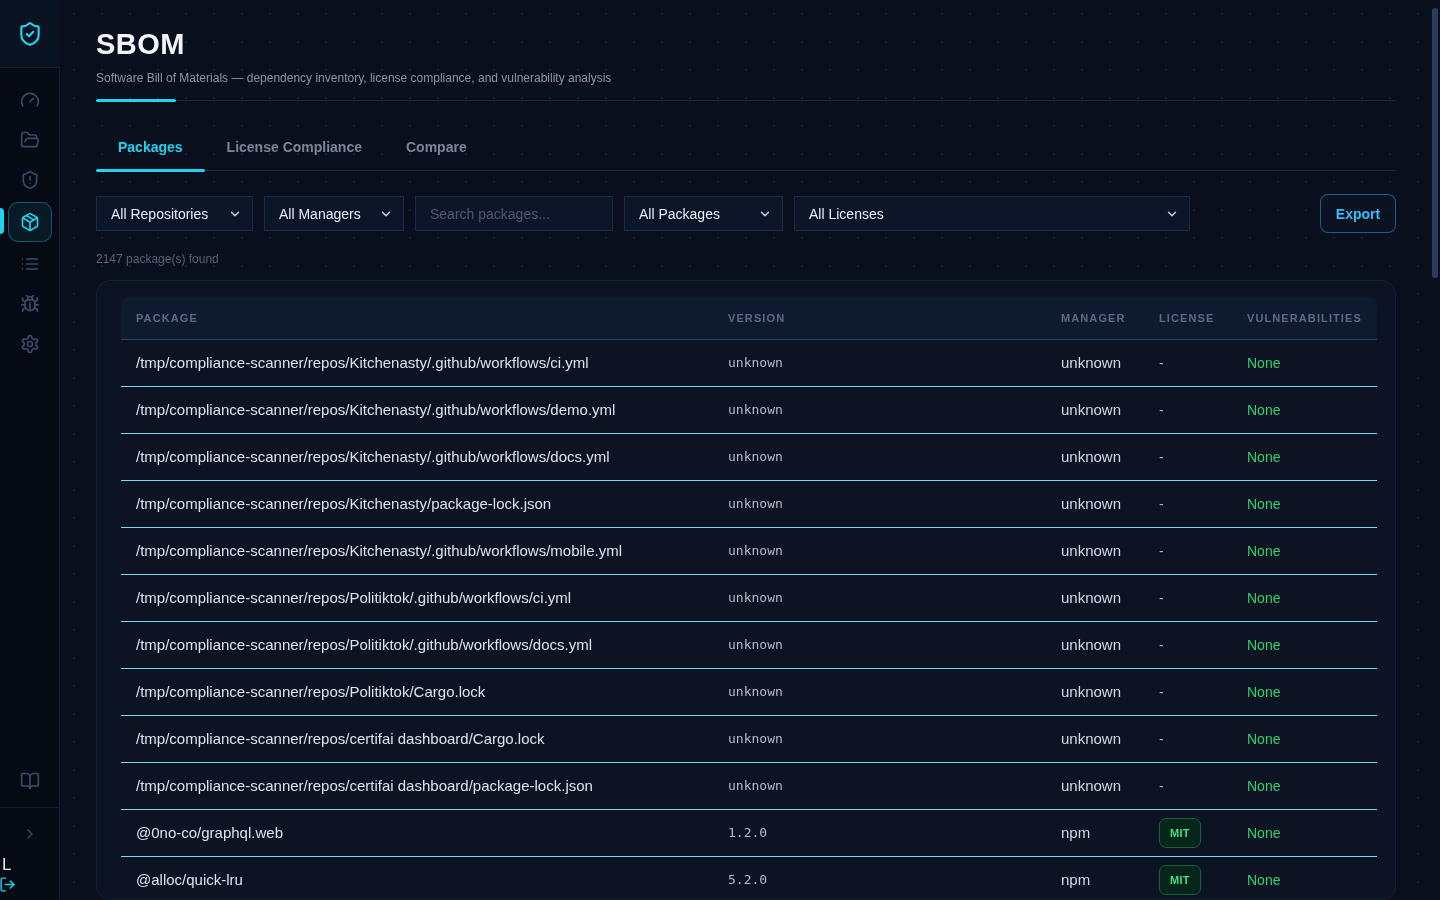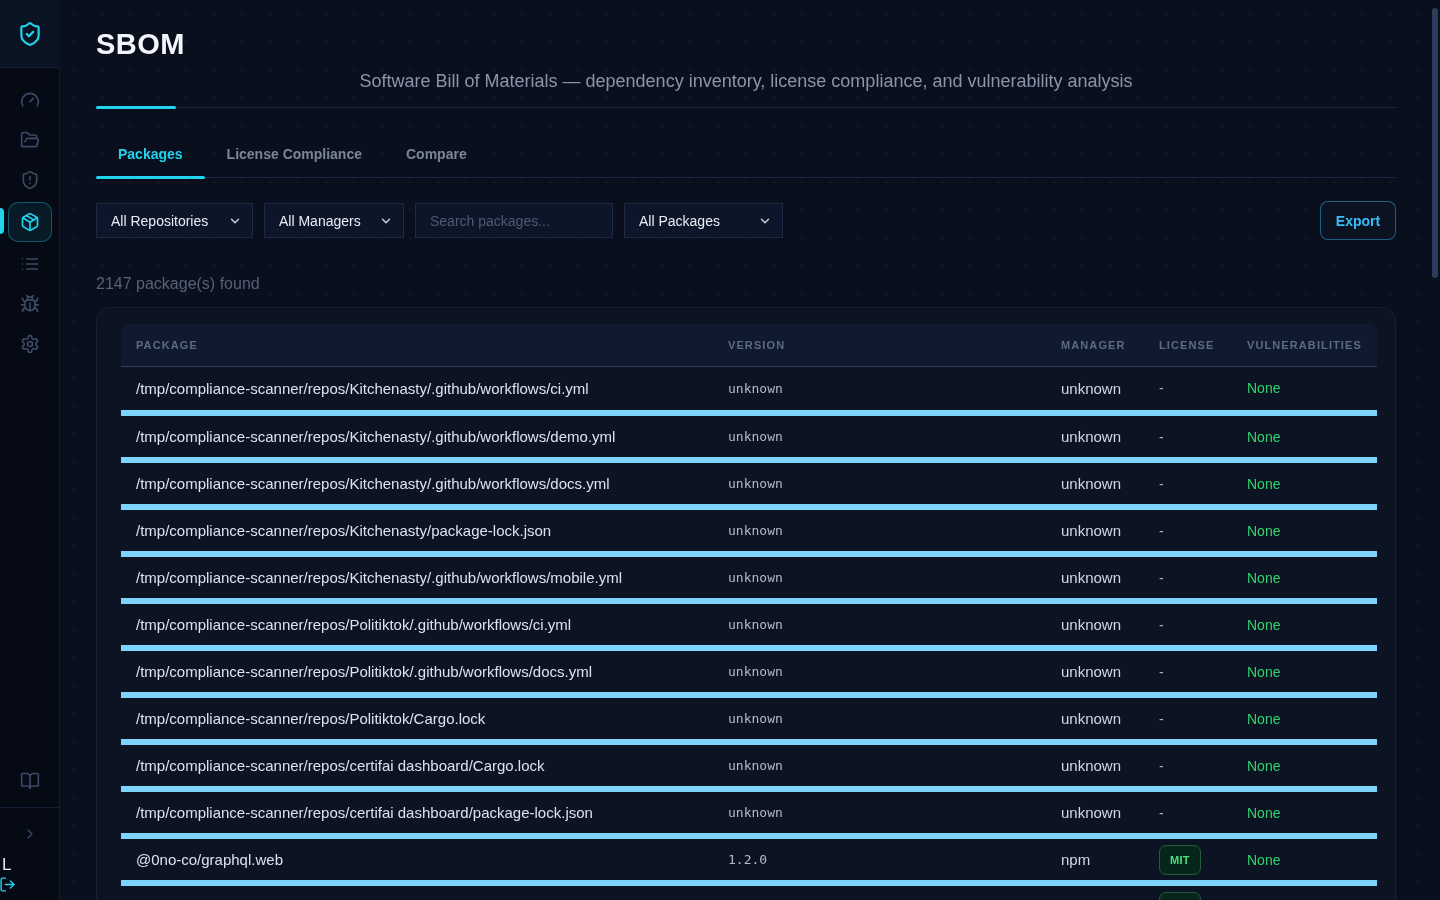--- a/index.html
+++ b/index.html
@@ -47,21 +47,21 @@
   
   .main {
     position:absolute; left:60px; top:0; width:1380px; height:900px;
     padding:28px 44px 0 36px;
     background-image:radial-gradient(circle, rgba(125,145,185,0.09) 1px, transparent 1.6px);
     background-size:28px 28px;
   }
   .page-title {
     font-size:29px; font-weight:800; letter-spacing:0.5px; color:#f2f5fa;
   }
-  .page-subtitle { margin-top:10px; font-size:18px; color:#8b95a9; font-weight:400;text-align:center; }
+  .page-subtitle { margin-top:10px; font-size:12px; color:#8b95a9; font-weight:400; }
   .title-rule { position:relative; margin-top:14px; height:3px; }
   .title-rule .line { position:absolute; left:0; right:0; top:1px; height:1px; background:#1b2742; }
   .title-rule .accent { position:absolute; left:0; top:0; width:80px; height:3px; background:#22d3ee; border-radius:2px; }
 
   .tabs { display:flex; margin-top:21px; border-bottom:1px solid #1b2742; height:48px; }
   .tab {
     background:none; border:none; padding:0 22px; font-size:14px; font-weight:600;
     color:#7c8699; cursor:pointer; height:48px; position:relative;
     font-family:"Liberation Sans", sans-serif;
   }
@@ -85,37 +85,37 @@
     width:100%; height:100%; background:transparent; border:0; outline:none;
     color:#7dd3fc; font:400 14px "Liberation Sans", sans-serif; padding:0 14px;
   }
   .search input::placeholder { color:#4d5a74; }
   .export-btn {
     margin-left:auto; width:76px; height:39px; border-radius:8px;
     background:rgba(13,22,40,0.4); border:1px solid rgba(56,189,248,0.45);
     color:#38bdf8; font:600 14px "Liberation Sans", sans-serif; cursor:pointer;
   }
 
-  .count { margin-top:35px; font-size:16px; color:#566176; }
+  .count { margin-top:19px; font-size:12px; color:#566176; }
 
   .card {
     margin-top:14px; background:#0c1322; border:1px solid #151f35; border-radius:14px;
     padding:16px 20px 0 24px; height:620px; overflow:hidden;
   }
   table { width:100%; border-collapse:collapse; table-layout:fixed; }
   col.col-pkg { width:607px; } col.col-ver { width:333px; } col.col-mgr { width:98px; }
   col.col-lic { width:88px; } col.col-vul { width:130px; }
   thead th {
     background:#101a2e; height:42px; text-align:left; font-size:11px; font-weight:600;
     letter-spacing:1.1px; text-transform:uppercase; color:#5c6b85;
     border-bottom:1px solid #2e405f;
   }
   thead th:first-child { padding-left:15px; border-radius:8px 0 0 0; }
   thead th:last-child { border-radius:0 8px 0 0; }
-  tbody td { height:47px; border-bottom:6px solid #7dd3fc; vertical-align:middle; }
+  tbody td { height:47px; border-bottom:1px solid #7dd3fc; vertical-align:middle; }
   td.c-pkg { padding-left:15px; font-size:15px; color:#dde2ec; font-weight:400;
              white-space:nowrap; overflow:hidden; text-overflow:ellipsis; }
   td.c-ver { font-family:"DejaVu Sans Mono", monospace; font-size:13px; color:#b3bac8; }
   td.c-mgr { font-size:15px; color:#d2d8e3; }
   td.c-lic { font-size:14px; color:#aab2c2; }
   td.c-lic .badge {
     display:inline-block; padding:8px 10px; font-size:11px; font-weight:700; letter-spacing:0.3px;
     color:#4ade80; background:#07261b; border:1px solid #1f5c3a; border-radius:7px;
   }
   td.c-vul { font-size:14px; color:#31d36e; font-weight:500; }
@@ -276,20 +276,30 @@
               <path d="m6 9 6 6 6-6"></path>
             </svg>
         </span>
       </div>
       <div class="search w-search">
         <input type="text" placeholder="Search packages..." style="">
       </div>
       <div class="select w-pkgs">
         <select>
           <option>All Packages</option>
+        </select>
+        <span class="chev">
+          <svg width="14" height="14" viewBox="0 0 24 24" fill="none" stroke="currentColor" stroke-width="2.4" stroke-linecap="round" stroke-linejoin="round">
+              <path d="m6 9 6 6 6-6"></path>
+            </svg>
+        </span>
+      </div>
+      <div class="select w-lic">
+        <select>
+          <option>All Licenses</option>
         </select>
         <span class="chev">
           <svg width="14" height="14" viewBox="0 0 24 24" fill="none" stroke="currentColor" stroke-width="2.4" stroke-linecap="round" stroke-linejoin="round">
               <path d="m6 9 6 6 6-6"></path>
             </svg>
         </span>
       </div>
       <button class="export-btn">Export</button>
     </div>
 

